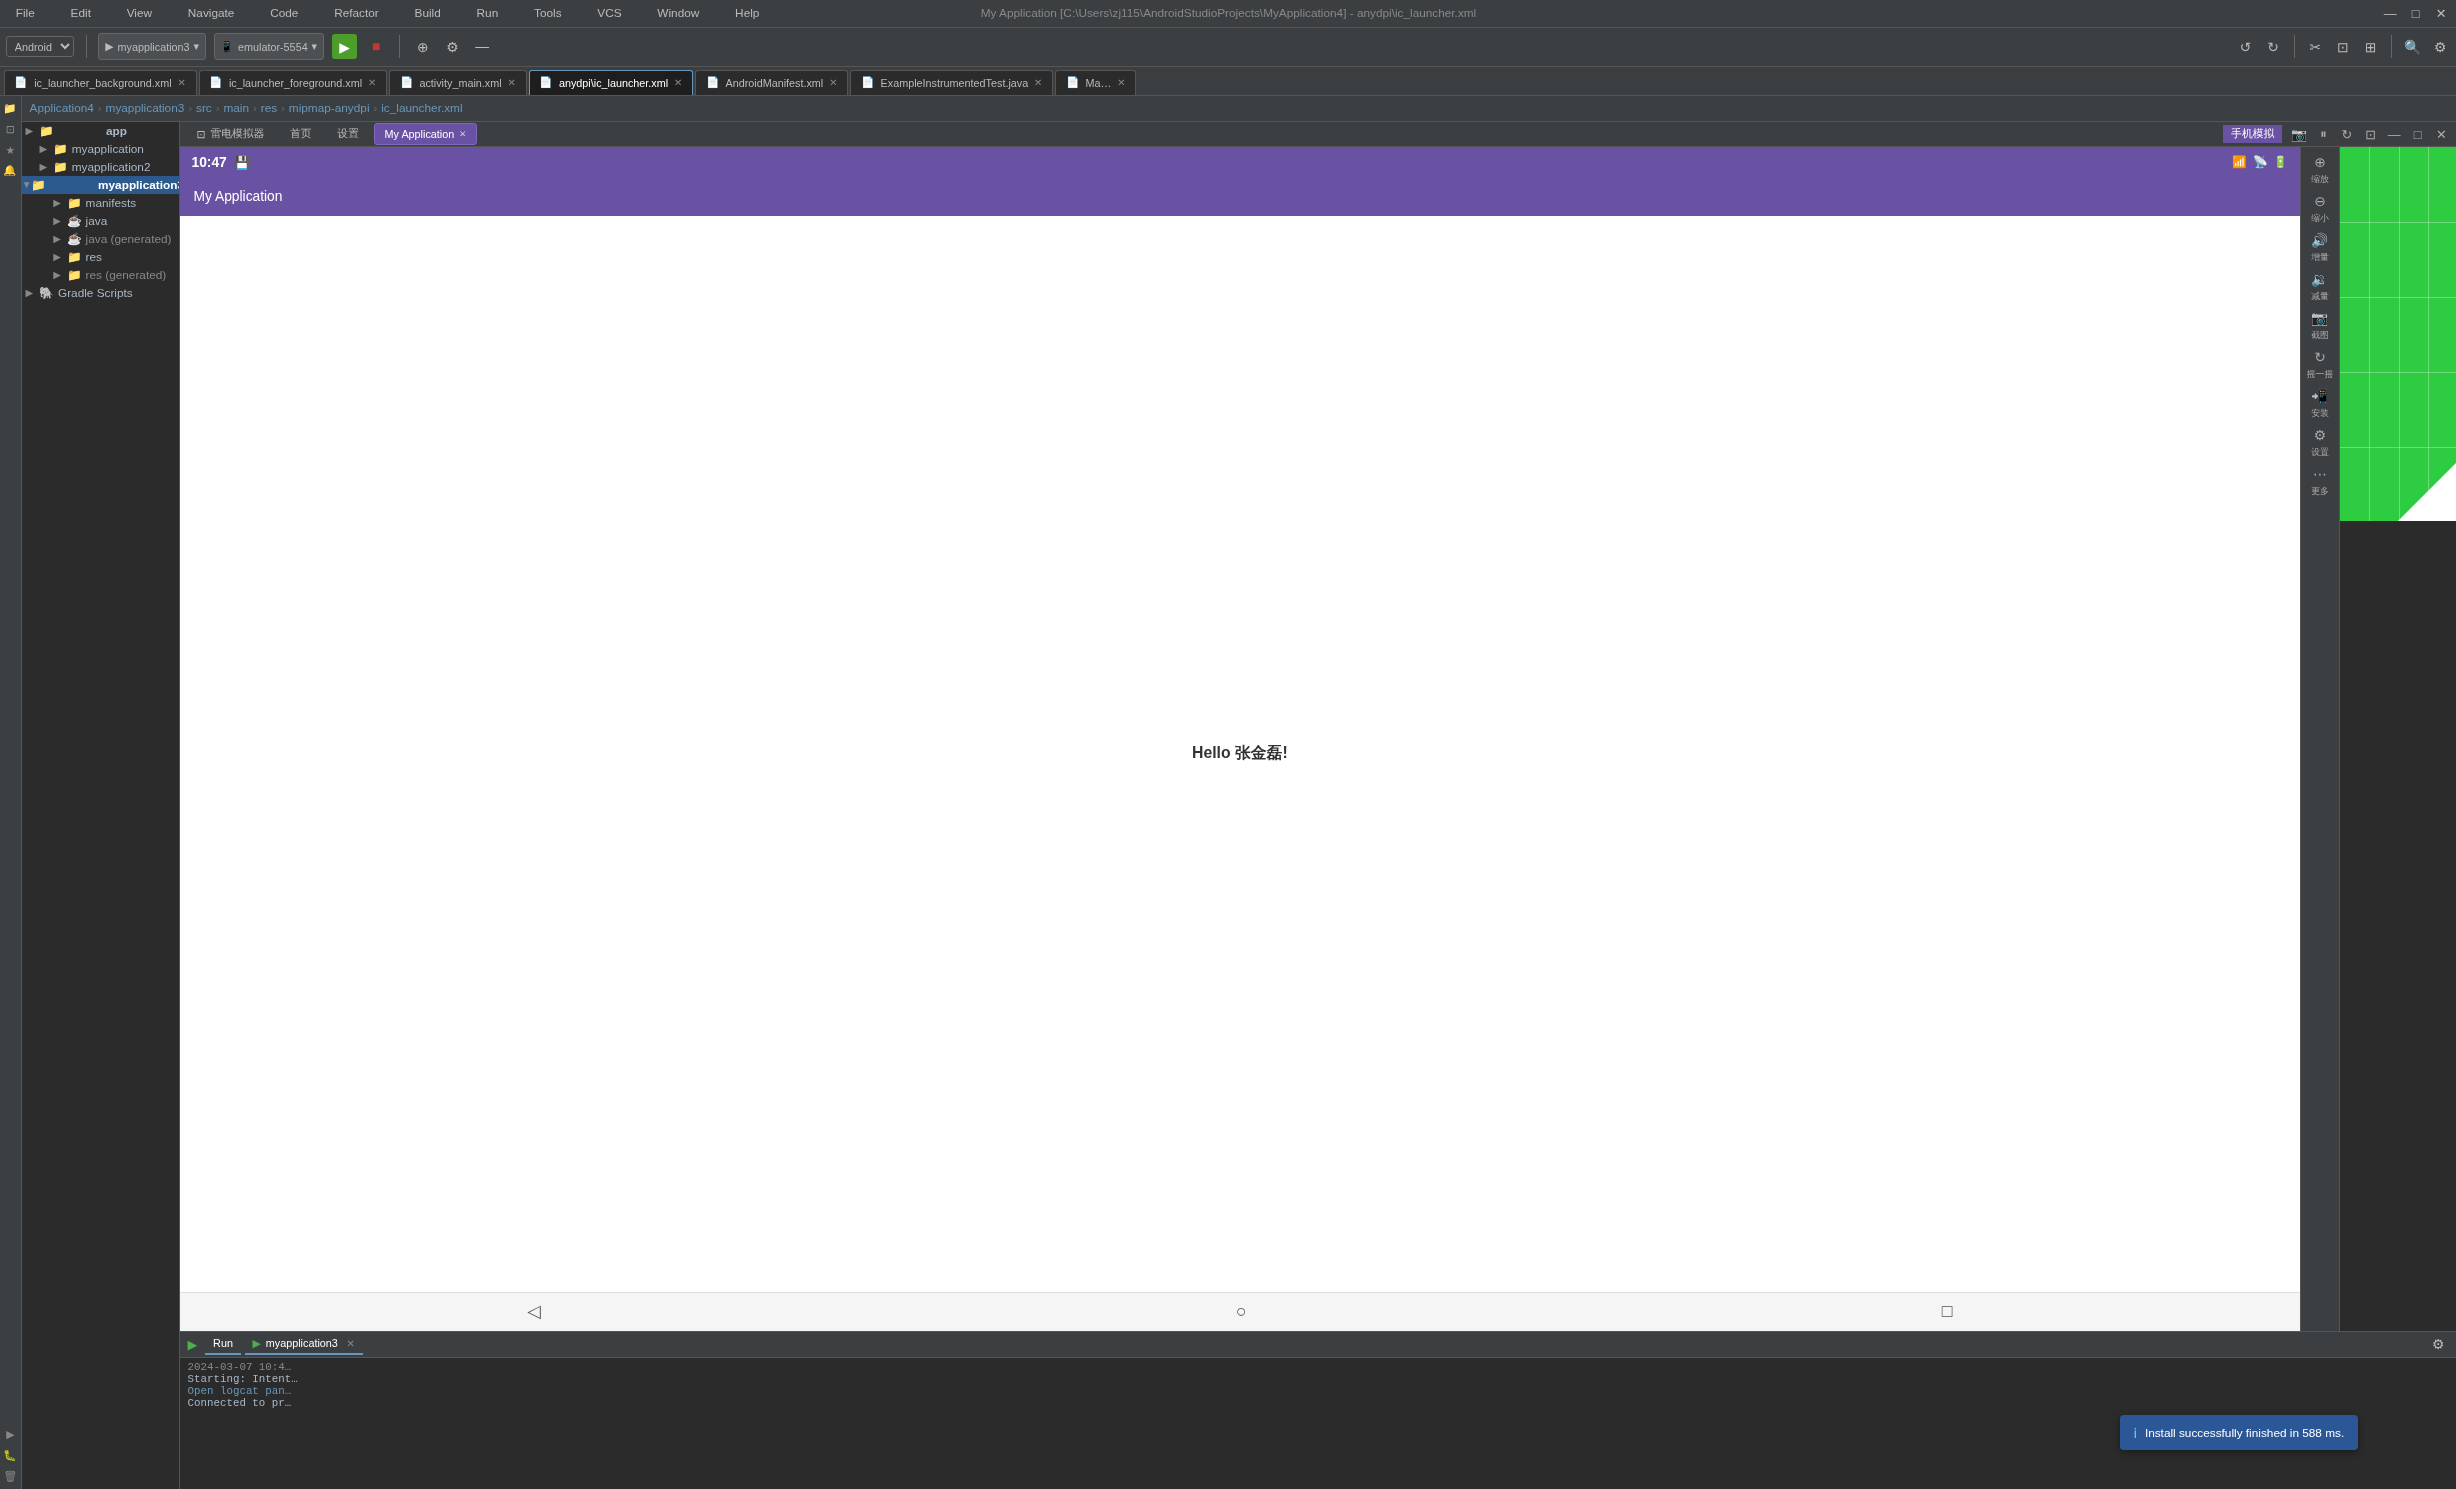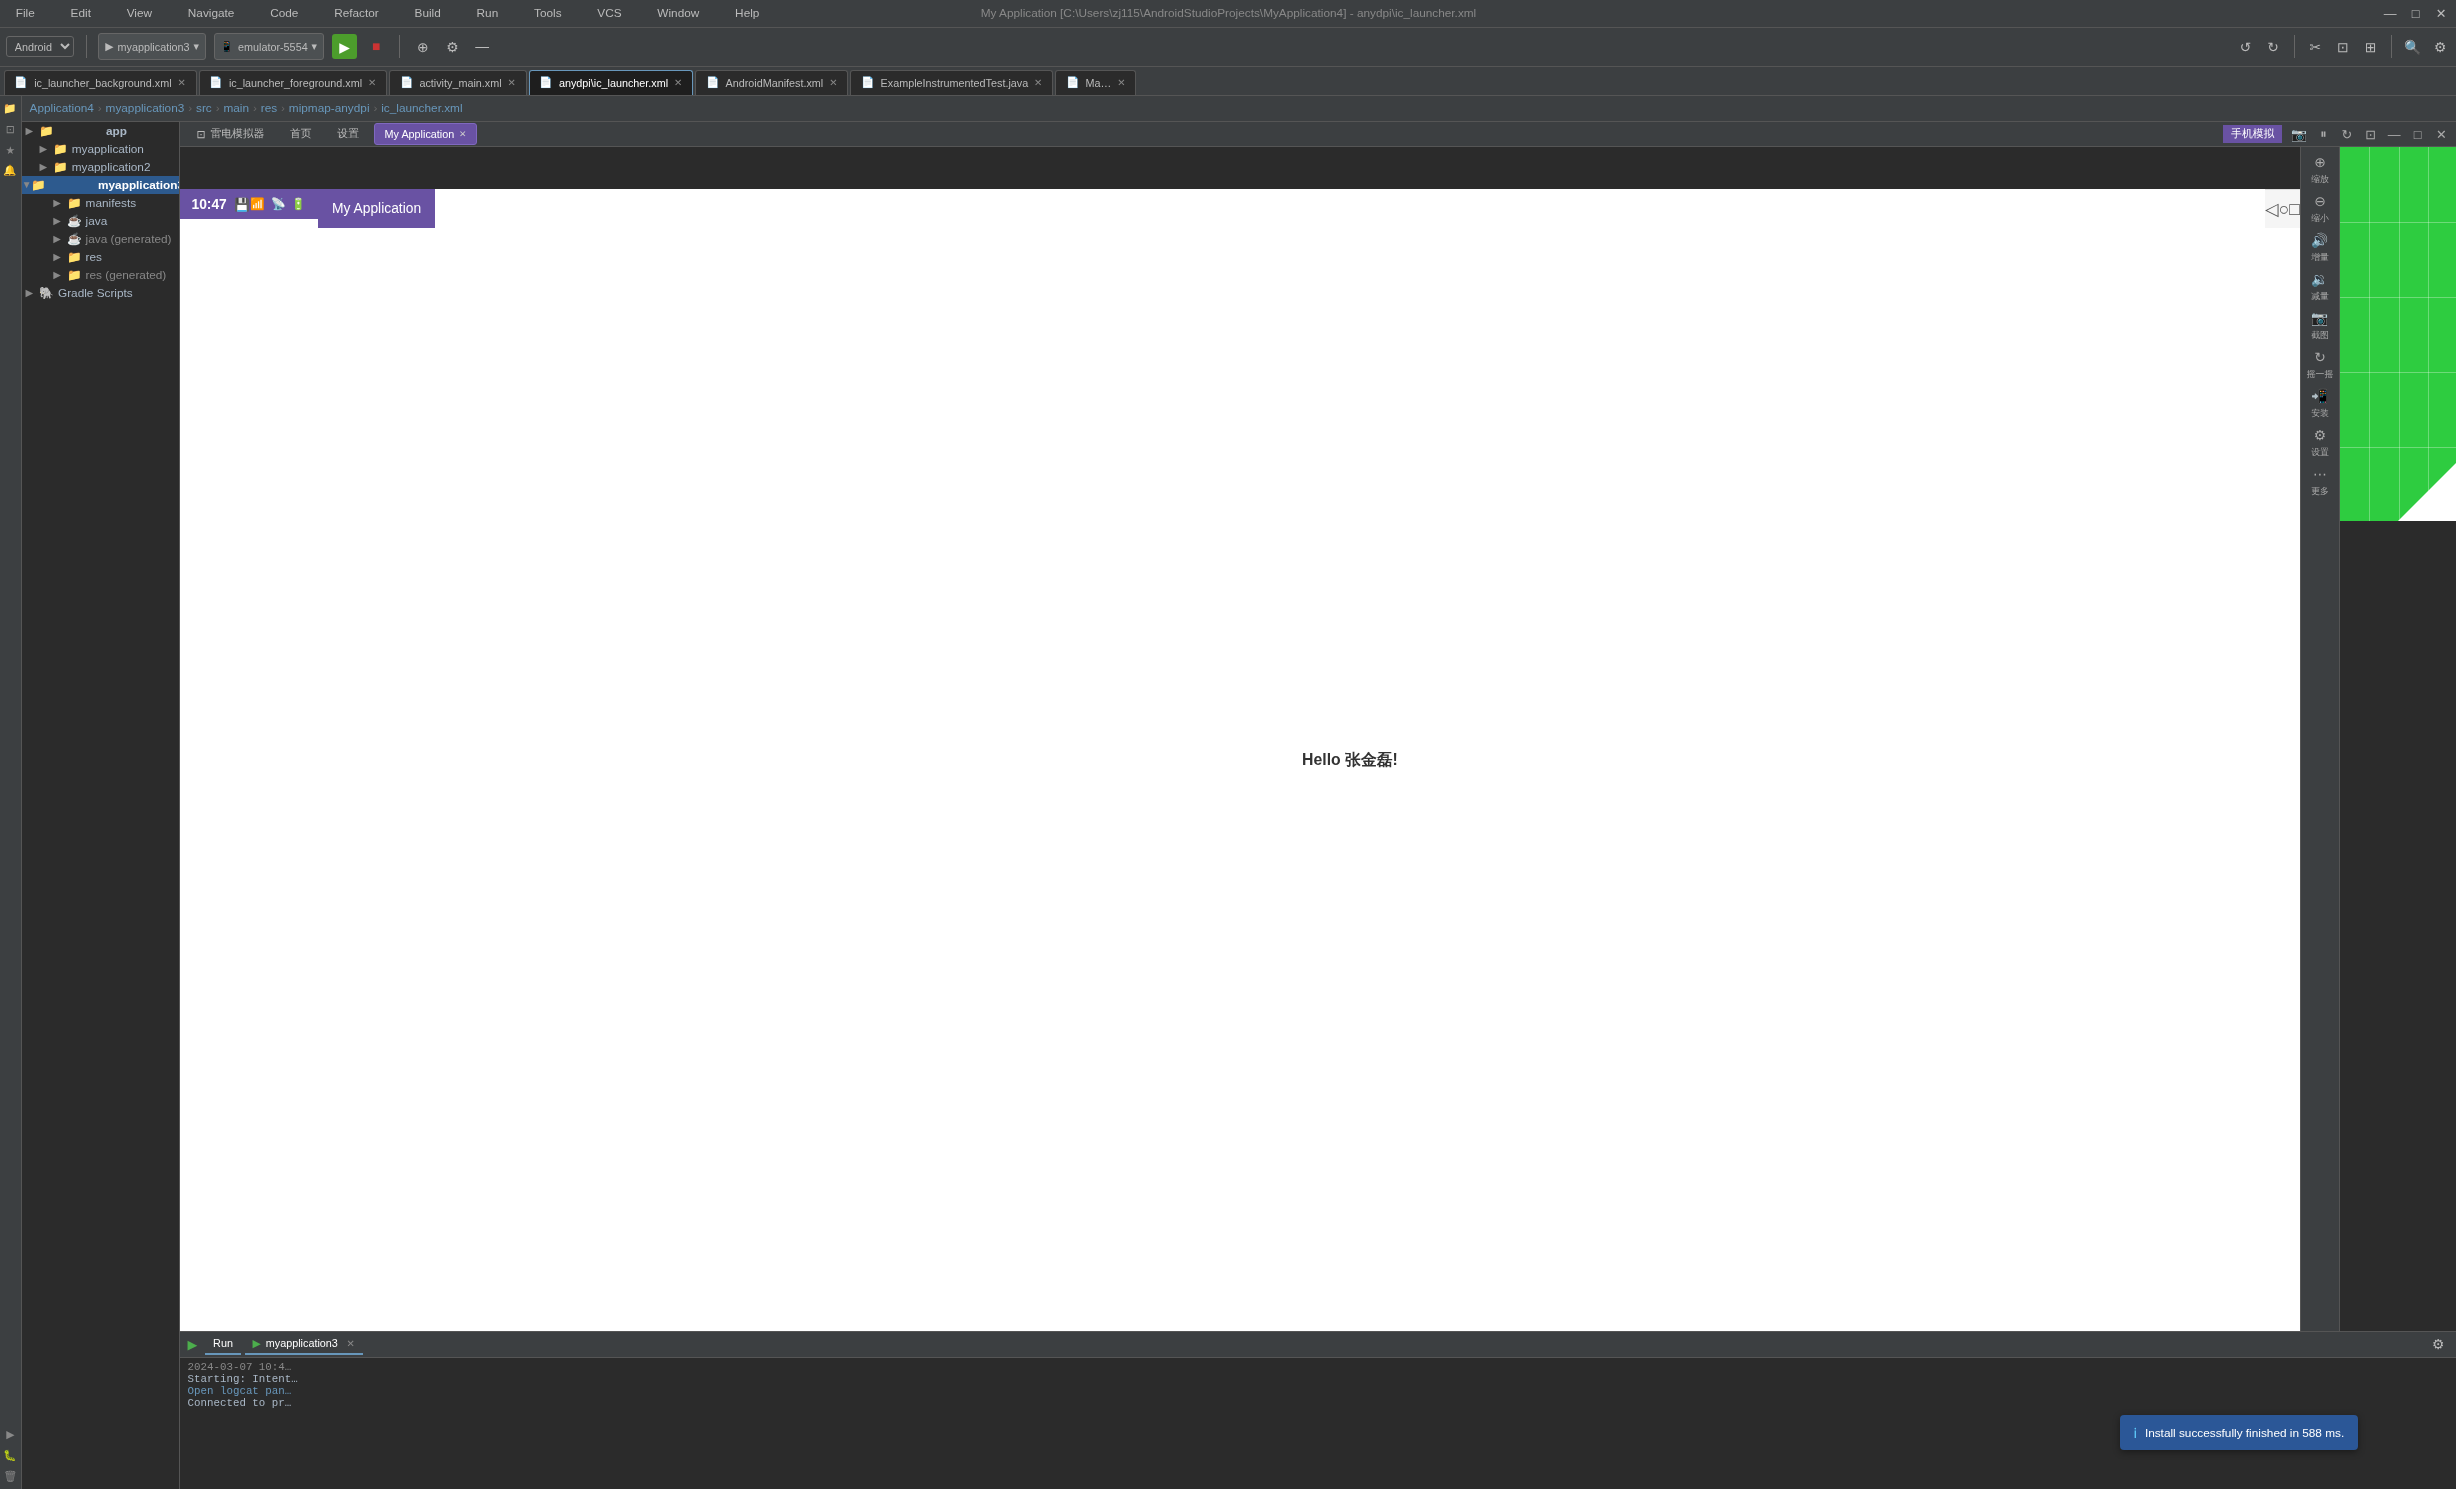--- a/index.html
+++ b/index.html
@@ -200,23 +200,22 @@
 
     
     #emulator-content {
       display: flex;
       flex: 1;
       overflow: hidden;
     }
     #phone-screen {
       flex: 1;
       display: flex;
-      flex-direction: row;
+      flex-direction: column;
       background: #fff;
-      margin-top: 42px;
     }
     #phone-status-bar {
       height: 29.6px;
       background: #6952a3;
       display: flex;
       align-items: center;
       justify-content: space-between;
       padding: 0 11.8px;
       color: white;
       font-size: 12.8px;

